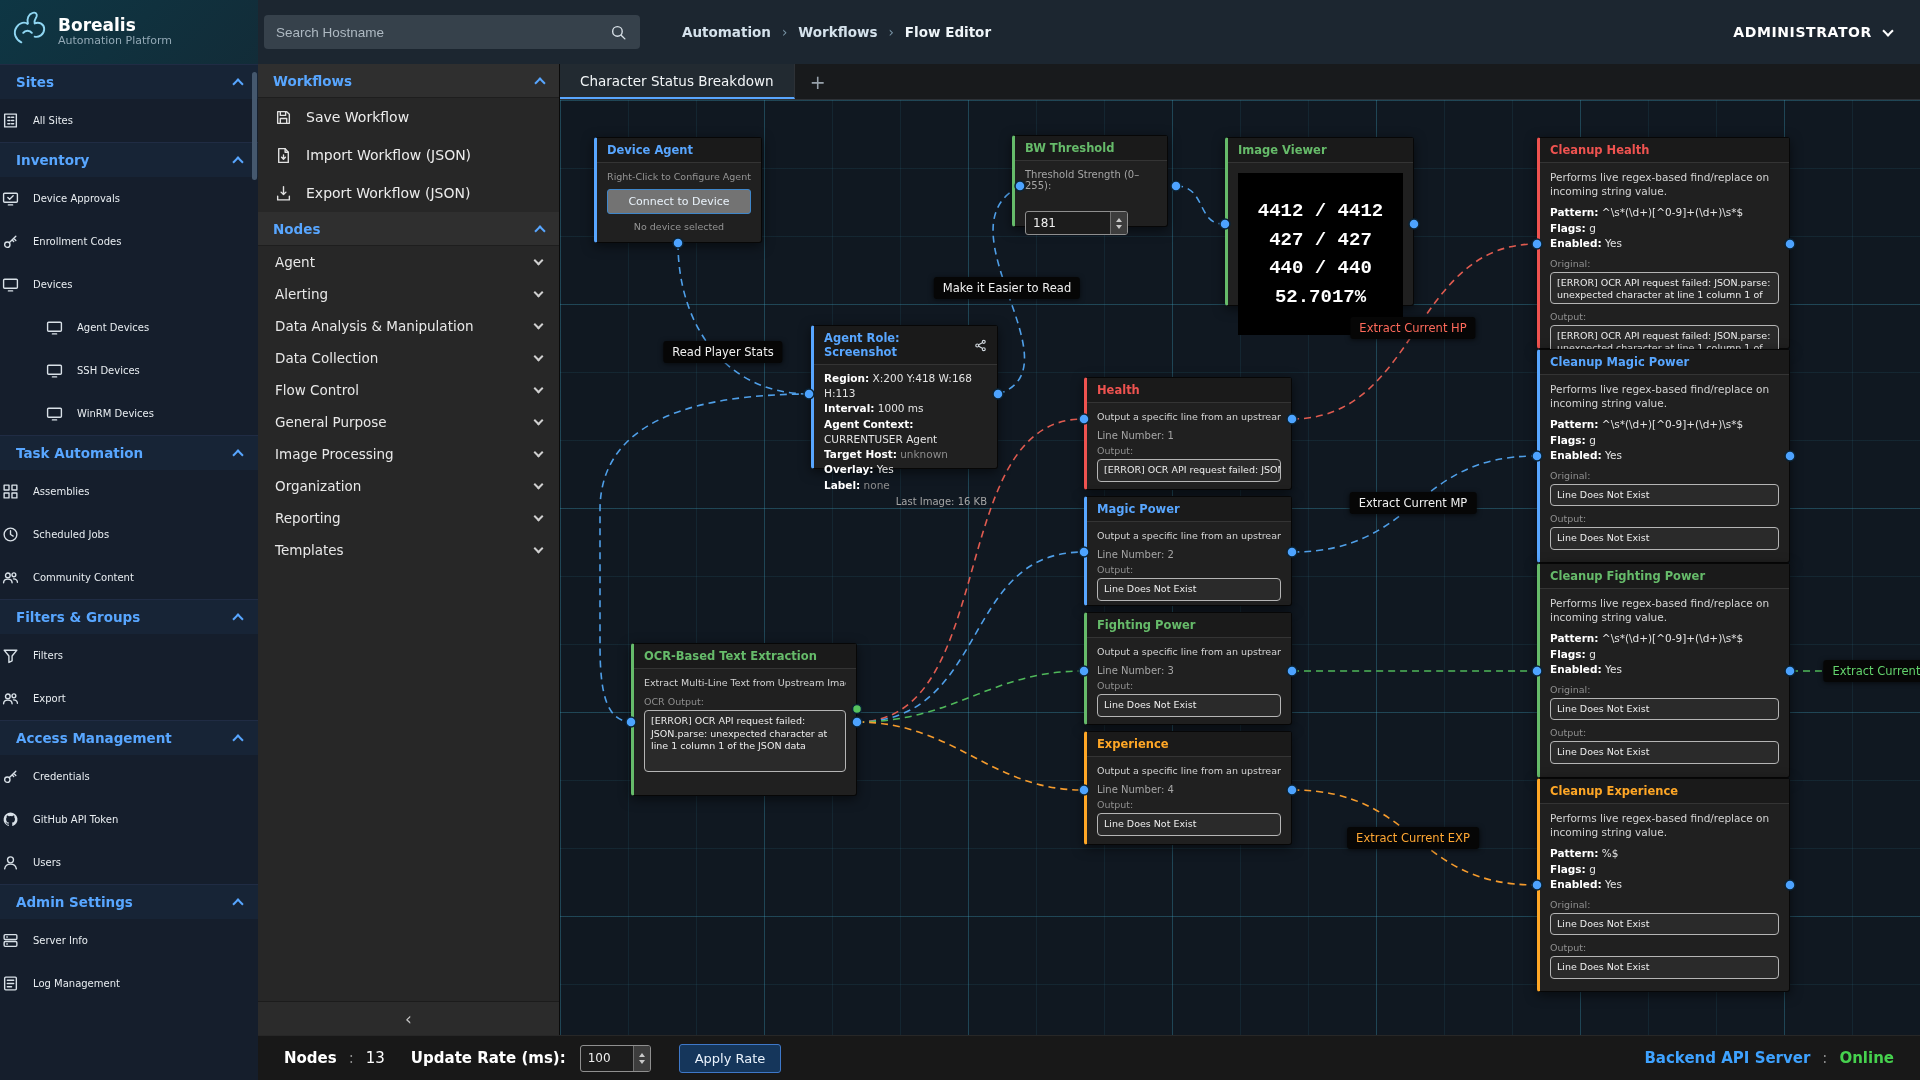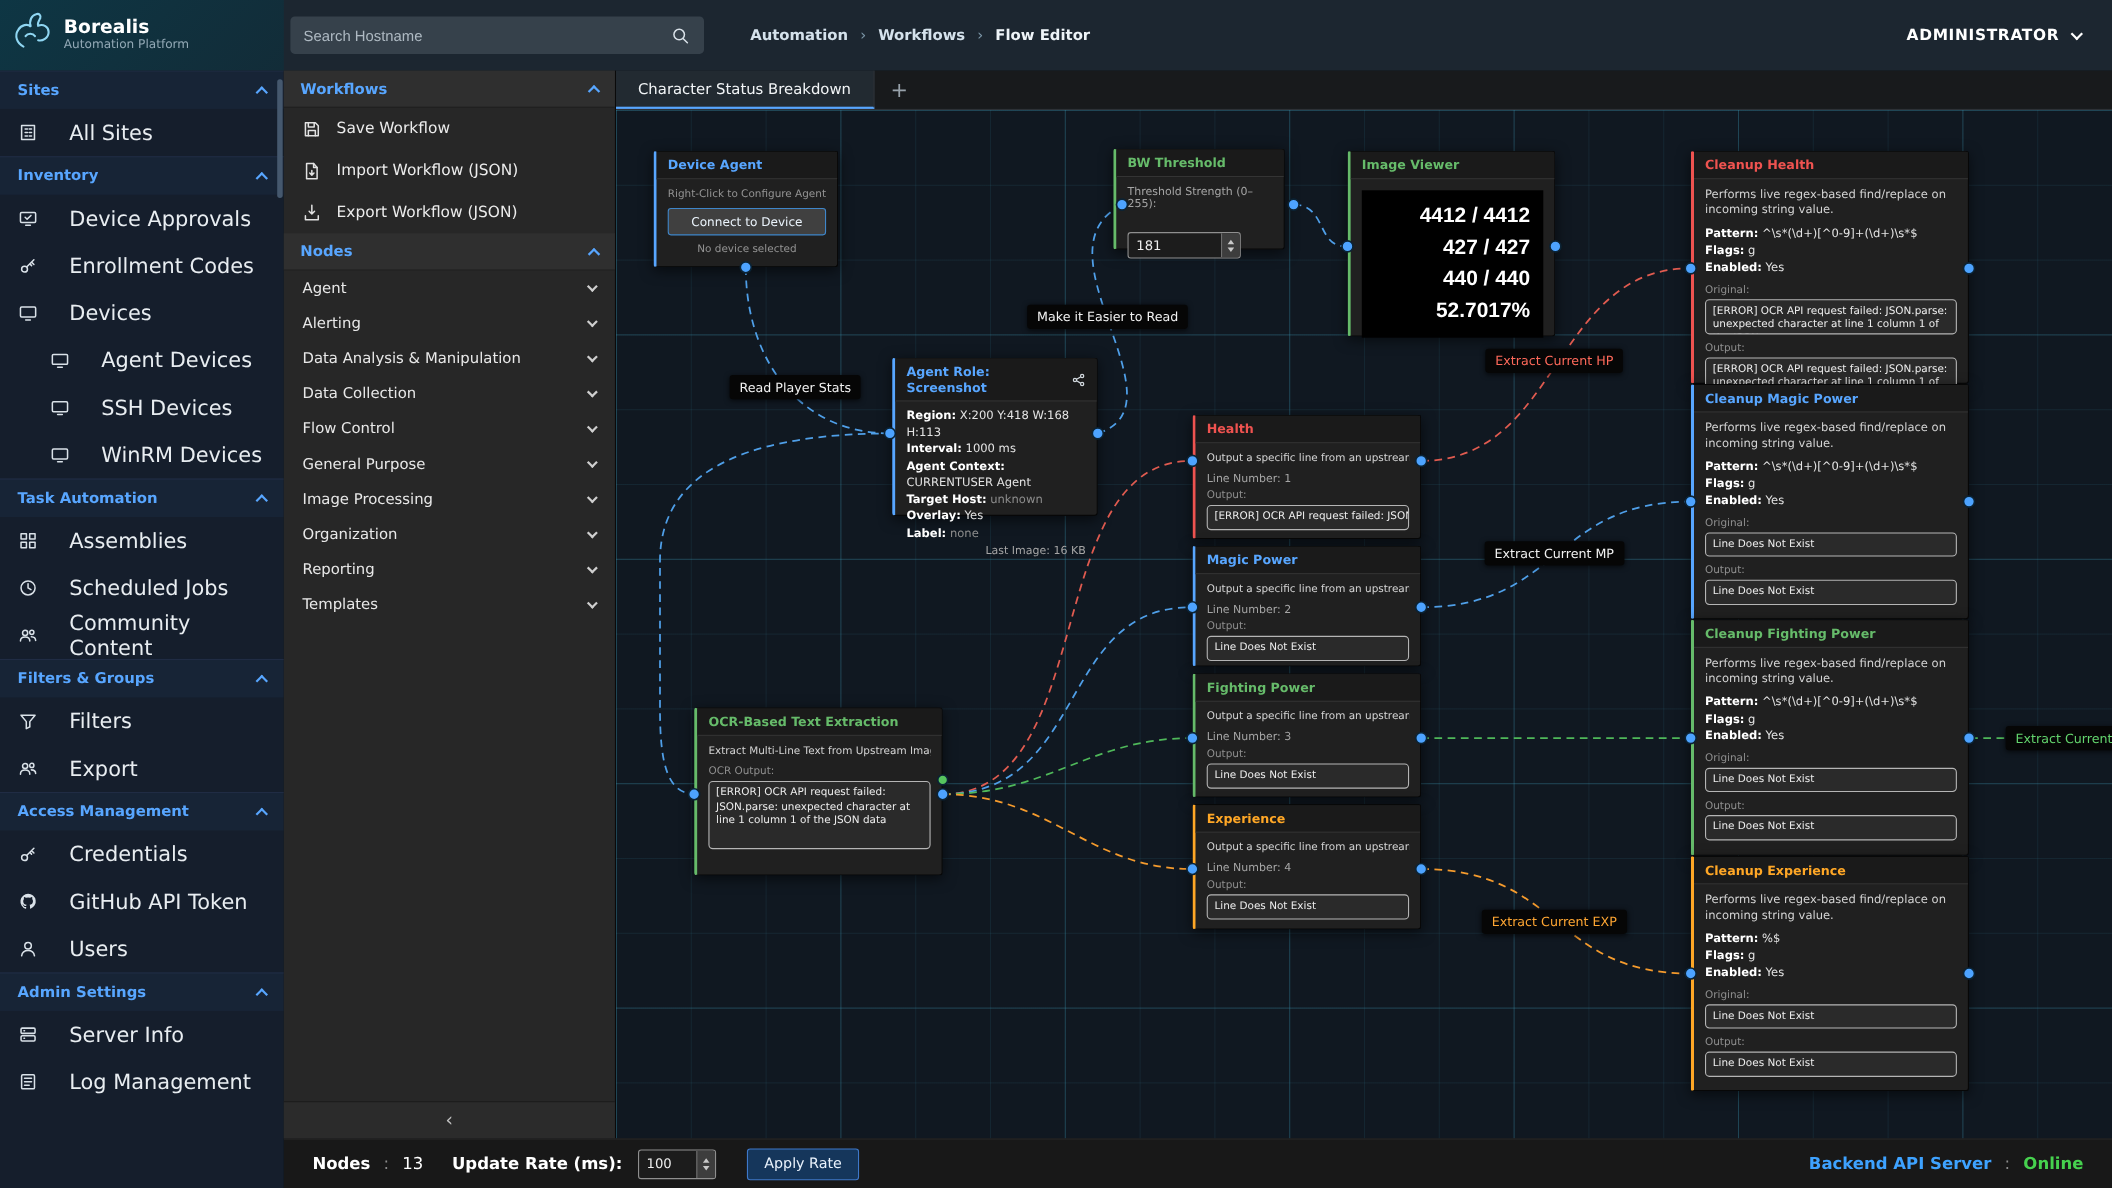--- a/index.html
+++ b/index.html
@@ -28,22 +28,22 @@
   .chev { display:inline-block; width:8px; height:8px; border-right:2px solid currentColor;
     border-bottom:2px solid currentColor; }
   .chev.up { transform:rotate(-135deg); margin-top:4px; }
   .chev.down { transform:rotate(45deg); margin-bottom:3px; }
 
   
   .sidebar { position:absolute; top:64px; left:0; width:258px; height:1016px; background:#151e2c; z-index:30; }
   .side-section { display:flex; align-items:center; justify-content:space-between; padding:0 16px;
     height:35px; color:#58a6ff; font-weight:bold; font-size:13.5px; border-top:1px solid #202c44;
     background:rgba(88,166,255,0.05); }
-  .side-item { display:flex; align-items:center; gap:28px; height:43px; padding:0 15px;
-    color:#e8edf1; font-size:19px; }
+  .side-item { display:flex; align-items:center; gap:13px; height:43px; padding:0 0;
+    color:#e8edf1; font-size:10px; }
   .side-item.indent { padding-left:44px; }
   .ic { width:20px; display:flex; justify-content:center; color:#d9e1e8; flex:0 0 auto; }
   .svgic { width:17px; height:17px; fill:none; stroke:currentColor; stroke-width:1.3;
     stroke-linecap:round; stroke-linejoin:round; }
   .svgic.fillic { fill:currentColor; stroke:none; }
   .side-scrollthumb { position:absolute; right:1px; top:8px; width:5px; height:108px;
     background:#45586e; border-radius:3px; }
 
   
   .wfpanel { position:absolute; top:64px; left:258px; width:302px; height:971px; background:#272727;
@@ -101,24 +101,24 @@
   .nkv { font-size:10.5px; color:#e4e4e4; line-height:1.45; }
   .nkv b { color:#ffffff; }
   .nkv .dim { color:#8d8d8d; }
   .nfield { background:#2a2a2a; border:1px solid #b5b5b5; border-radius:4px; padding:4px 6px;
     font-size:9.5px; color:#ededed; line-height:1.32; }
   .nfield.clip { white-space:nowrap; overflow:hidden; }
   .nfield.tall2 { height:32px; overflow:hidden; }
   .nfield.tall3 { height:62px; overflow:hidden; }
 
   .hint { font-size:9.5px; color:#949494; text-align:center; }
-  .btn-connect { display:block; width:100%; margin:7px 0; background:#404040; border:1px solid #3f86c9;
+  .btn-connect { display:block; width:100%; margin:7px 0; background:#737373; border:1px solid #3f86c9;
     color:#eaf3fb; font-size:11px; padding:5px 0; border-radius:3px; font-family:inherit; }
-  .screen { background:#000; margin:10px; padding:10px 12px; text-align:right;
-    font-family:Liberation Sans, sans-serif; font-weight:bold; color:#fff;
+  .screen { background:#000; margin:10px; padding:24px 12px; text-align:center;
+    font-family:Liberation Mono, monospace; font-weight:bold; color:#fff;
     font-size:19px; line-height:1.5; }
 
   .numrow { display:flex; align-items:center; margin-top:20px; }
   .numbox { display:inline-flex; border:1px solid #8f8f8f; border-radius:3px; overflow:hidden;
     background:#1c1c1c; height:24px; align-items:stretch; }
   .numbox input { width:84px; background:transparent; border:none; outline:none; color:#eee;
     padding:0 7px; font-size:12px; font-family:inherit; }
   .spin { display:flex; flex-direction:column; justify-content:center; gap:3px; padding:0 5px;
     background:#3d3d3d; border-left:1px solid #6f6f6f; }
   .spin i { display:block; width:0; height:0; border-left:3.5px solid transparent; border-right:3.5px solid transparent; }

